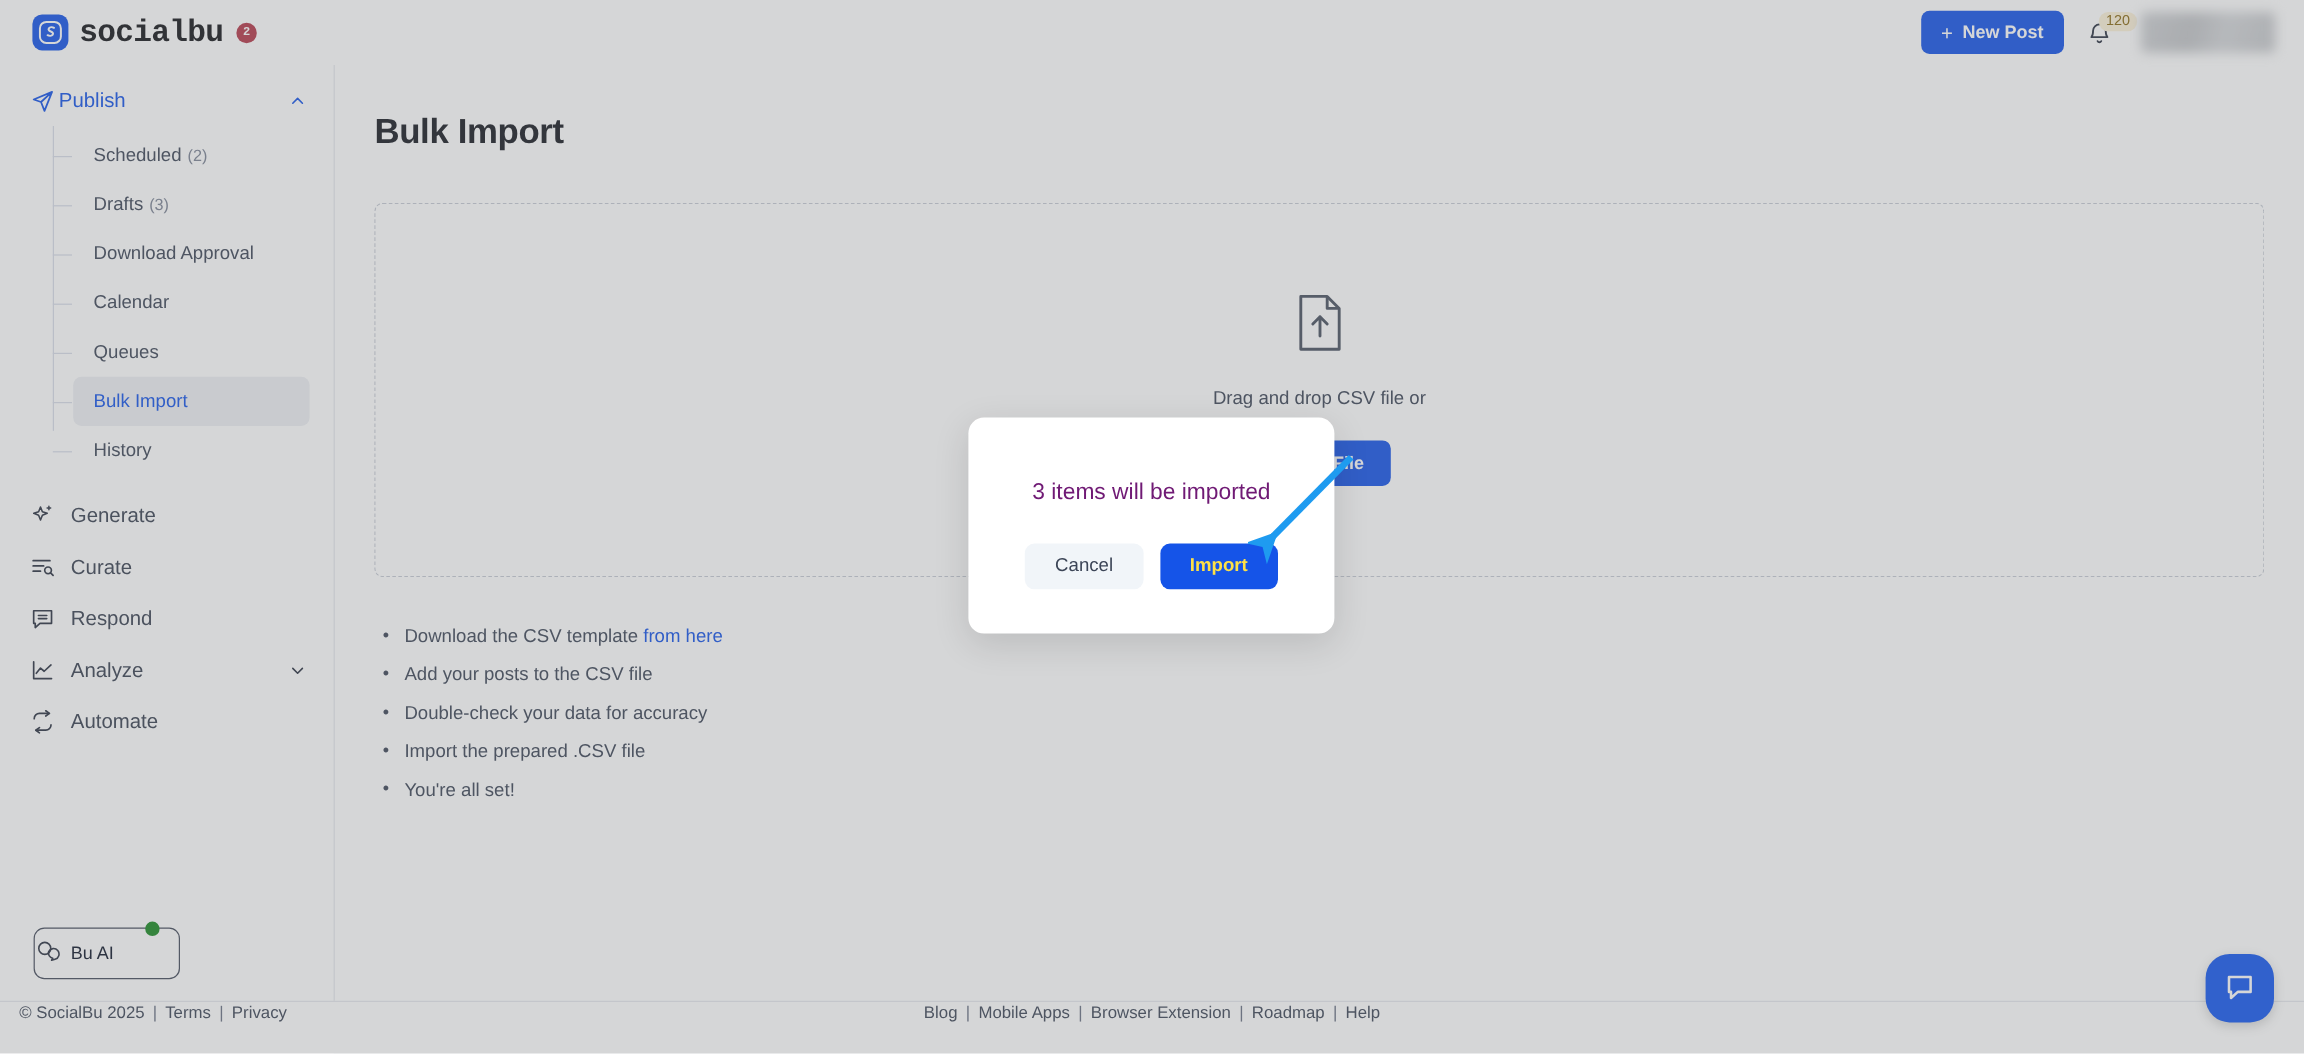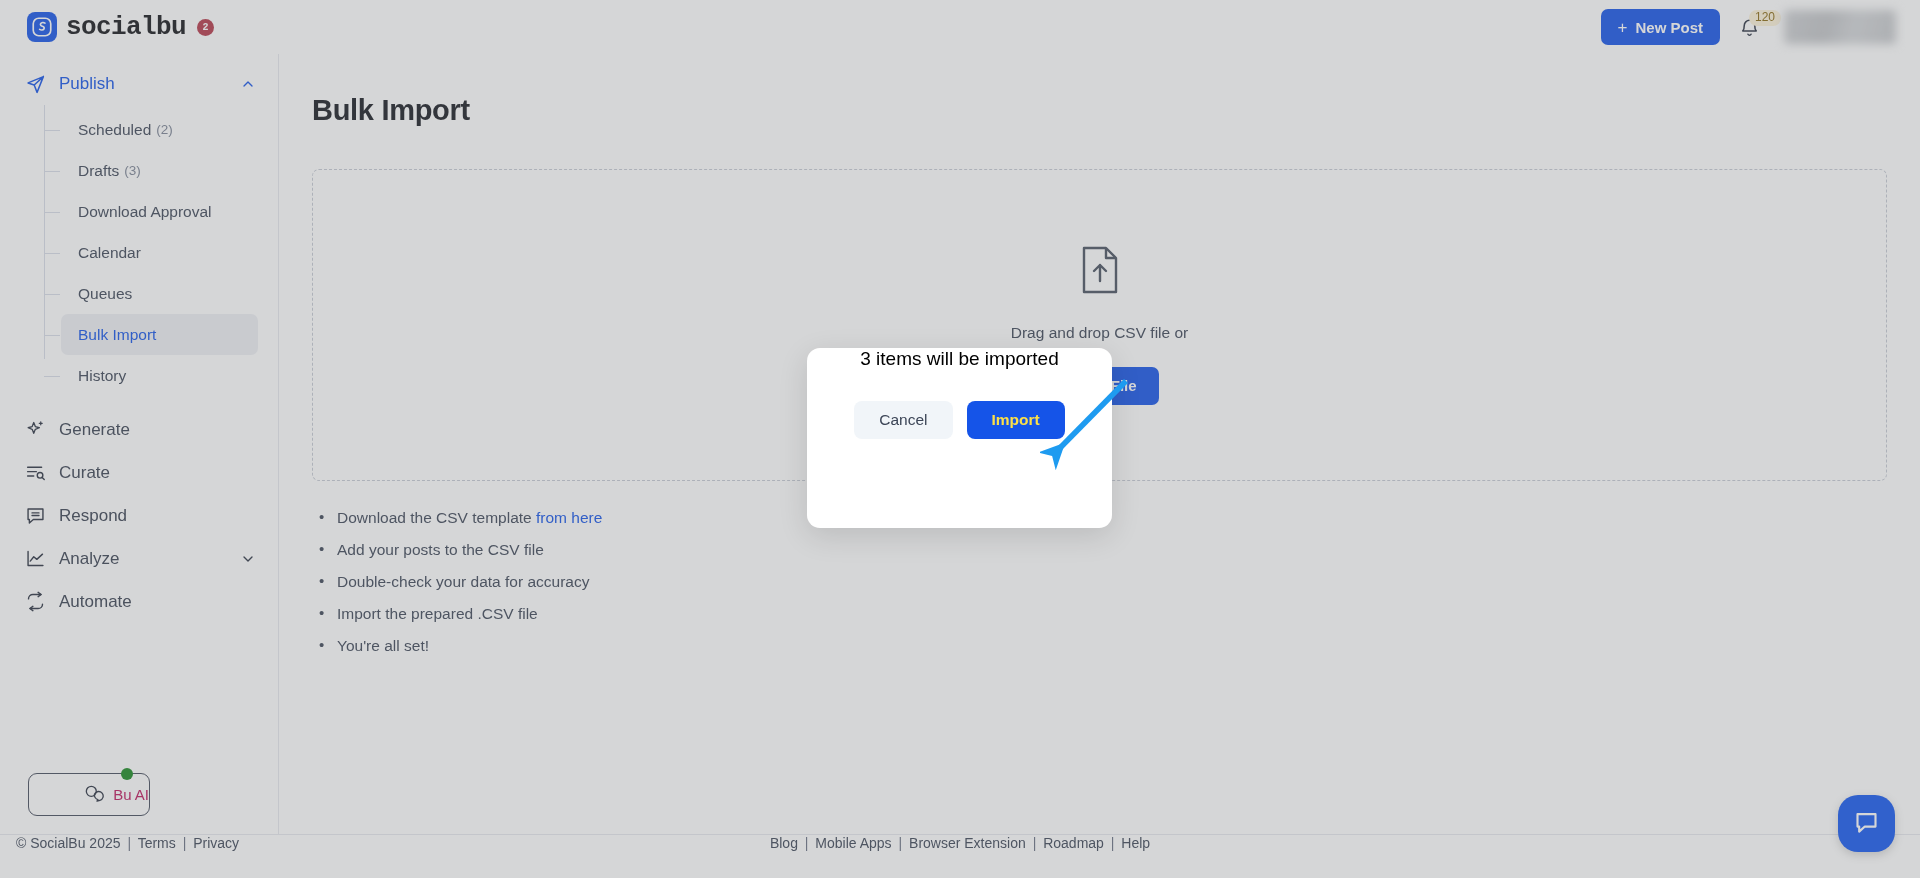--- a/index.html
+++ b/index.html
@@ -111,21 +111,21 @@
     top: 54px; left: 0;
     width: 279px;
     bottom: 0;
     background: #ffffff;
     border-right: 1px solid #e7e9ee;
     z-index: 4;
   }
   .nav-group-head {
     display: flex;
     align-items: center;
-    gap: 13px;
+    gap: 3px;
     padding: 0 22px 0 25px;
     height: 42px;
     margin-top: 9px;
     cursor: pointer;
     text-align: center;
   }
   .nav-group-head .label {
     font-size: 17px;
     color: #1554E8;
     font-weight: normal;
@@ -175,24 +175,24 @@
   }
   .nav-item .chev { margin-left: auto; display:flex; }
   .nav-spacer { height: 12px; }
 
   .bu-ai {
     position: absolute;
     left: 28px; bottom: 62px;
     width: 122px; height: 43px;
     border: 1px solid #454c5c;
     border-radius: 9px;
-    display: flex; align-items: center; justify-content: flex-end;
+    display: flex; align-items: center; justify-content: flex-start;
     gap: 9px;
     font-size: 15px;
-    color: #be185d;
+    color: #0f172a;
     cursor: pointer;
     background: #fff;
   }
   .bu-ai .dot {
     position: absolute;
     right: 16px; top: -6px;
     width: 12px; height: 12px;
     border-radius: 50%;
     background: #1a8a23;
   }
@@ -231,21 +231,21 @@
     border-radius: 7px;
     height: 38px;
     padding: 0 22px;
     font-size: 15px;
     font-weight: bold;
     font-family: "Liberation Sans", sans-serif;
     cursor: pointer;
   }
 
   .steps {
-    margin: 28px 0 0 40px;
+    margin: 41px 0 0 40px;
     list-style: none;
   }
   .steps li {
     position: relative;
     font-size: 15.5px;
     color: #3e4758;
     padding-left: 18px;
     margin-bottom: 14px;
   }
   .steps li::before {
@@ -306,22 +306,23 @@
     height: 180px;
     background: #ffffff;
     border-radius: 13px;
     z-index: 31;
     display: flex;
     flex-direction: column;
     align-items: center;
     box-shadow: 0 8px 30px rgba(0,0,0,.12);
   }
   .modal-msg {
+    margin-top: 52px;
     font-size: 19px;
-    color: #000000;
+    color: #701a75;
   }
   .modal-actions {
     margin-top: 31px;
     display: flex;
     gap: 14px;
   }
   .btn-cancel {
     background: #f1f5f9;
     color: #3c4557;
     border: none;

